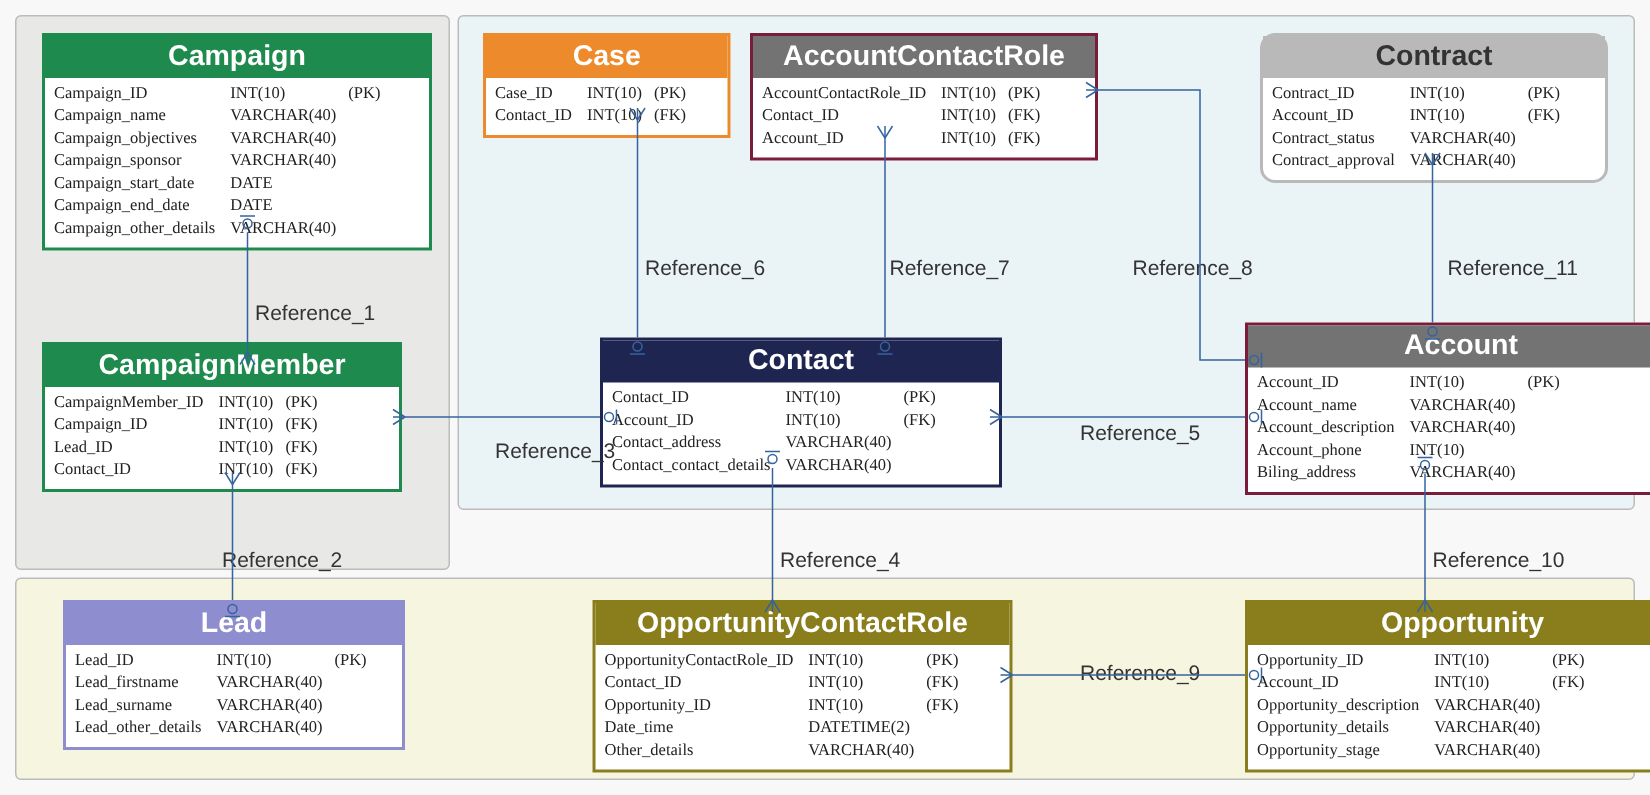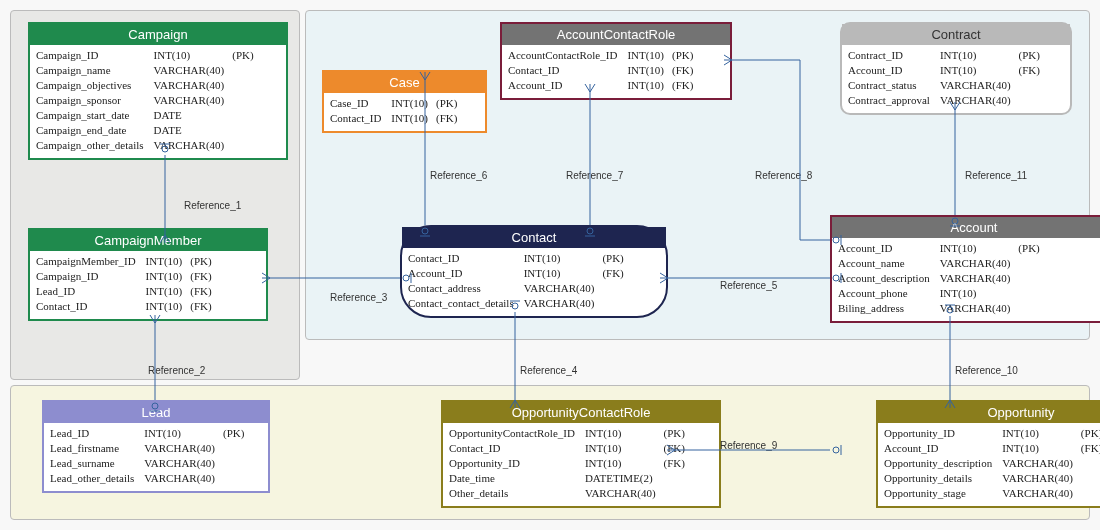--- a/index.html
+++ b/index.html
@@ -22,64 +22,64 @@
   .region-yellow { background: #f6f5e0; }
 
   .entity {
     position: absolute;
     border: 2px solid;
     background: #fff;
     box-sizing: border-box;
   }
   .entity-header {
     text-align: center;
-    font-weight: normal;
+    font-weight: bold;
     color: #fff;
     padding: 3px 0;
-    font-size: 13px;
+    font-size: 19px;
   }
   .cols {
     display: flex;
     padding: 3px 6px 5px 6px;
     font-family: Liberation Serif, serif;
   }
   .col-name { flex: 0 0 auto; padding-right: 10px; }
   .col-type { flex: 0 0 auto; padding-right: 8px; }
   .col-key  { flex: 0 0 auto; }
   .col-name div, .col-type div, .col-key div {
     line-height: 15px;
     white-space: nowrap;
     color: #222;
   }
 
   .c-green   { border-color: #1f8a4d; }
   .c-green .entity-header   { background: #1f8a4d; }
-  .c-orange  { border-color: #ed8a2c; margin-top: 48px; }
+  .c-orange  { border-color: #ed8a2c; }
   .c-orange .entity-header  { background: #ed8a2c; }
   .c-maroon  { border-color: #7a1d3a; }
   .c-maroon .entity-header  { background: #737373; }
   .c-greyh   { border-color: #b9b9b9; border-radius: 10px; }
   .c-greyh .entity-header   { background: #b9b9b9; color:#333;}
-  .c-navy    { border-color: #1e2550; border-radius: 31px; }
+  .c-navy    { border-color: #1e2550; }
   .c-navy .entity-header    { background: #1e2550; }
   .c-purple  { border-color: #8d8dcf; }
   .c-purple .entity-header  { background: #8d8dcf; text-align: center; }
-  .c-olive   { border-color: #8a7d1c; margin-left: 46px; }
+  .c-olive   { border-color: #8a7d1c; }
   .c-olive .entity-header   { background: #8a7d1c; }
 
   svg.connectors {
     position: absolute;
     left: 0; top: 0;
     width: 1100px;
     height: 530px;
     pointer-events: none;
   }
   .ref-label {
     position: absolute;
-    font-size: 10px;
+    font-size: 14px;
     color: #333;
     background: transparent;
     white-space: nowrap;
   }
 </style>
 </head>
 <body>
 
 <div class="region region-grey" style="left:10px;top:10px;width:290px;height:370px"></div>
 <div class="region region-blue" style="left:305px;top:10px;width:785px;height:330px"></div>
@@ -327,27 +327,27 @@
       <div class="col-key">
         <div>(PK)</div>
         <div>(FK)</div>
         <div></div>
         <div></div>
         <div></div>
       </div>
   </div>
 </div>
 
-<div class="ref-label" style="left:184px;top:200px">Reference_1</div>
+<div class="ref-label" style="left:170px;top:200px">Reference_1</div>
 <div class="ref-label" style="left:148px;top:365px">Reference_2</div>
 <div class="ref-label" style="left:330px;top:292px">Reference_3</div>
 <div class="ref-label" style="left:520px;top:365px">Reference_4</div>
 <div class="ref-label" style="left:720px;top:280px">Reference_5</div>
 <div class="ref-label" style="left:430px;top:170px">Reference_6</div>
-<div class="ref-label" style="left:566px;top:170px">Reference_7</div>
+<div class="ref-label" style="left:593px;top:170px">Reference_7</div>
 <div class="ref-label" style="left:755px;top:170px">Reference_8</div>
 <div class="ref-label" style="left:720px;top:440px">Reference_9</div>
 <div class="ref-label" style="left:955px;top:365px">Reference_10</div>
 <div class="ref-label" style="left:965px;top:170px">Reference_11</div>
 
 <svg class="connectors">
   <defs>
     <g id="crow">
       <line x1="0" y1="0" x2="-8" y2="-5" stroke="#35639e"></line>
       <line x1="0" y1="0" x2="-8" y2="5" stroke="#35639e"></line>

